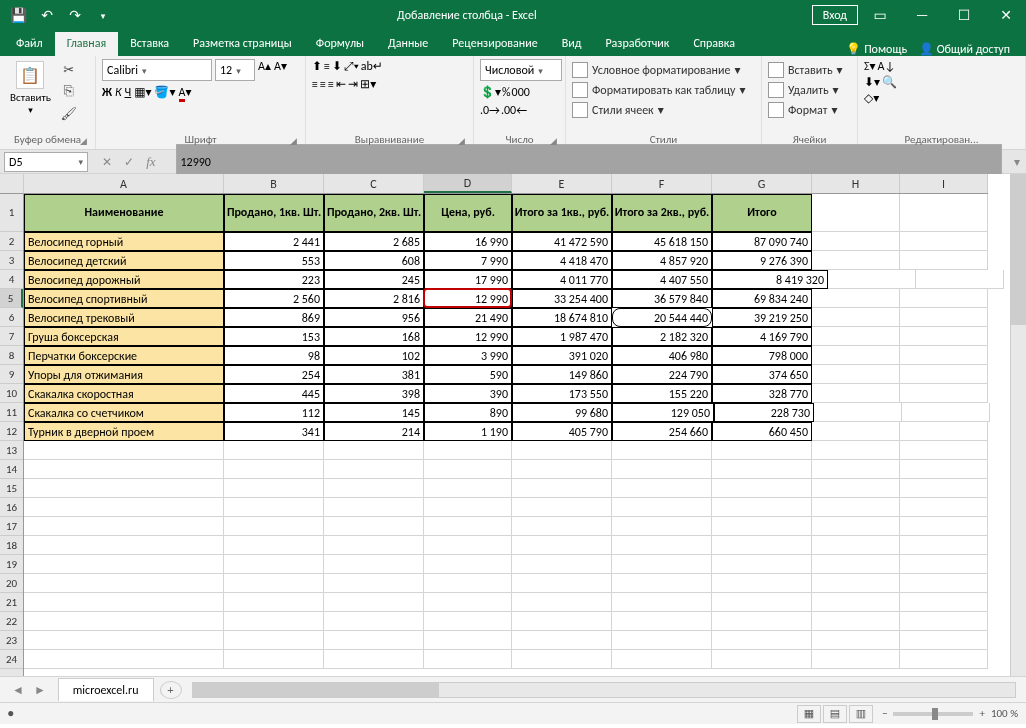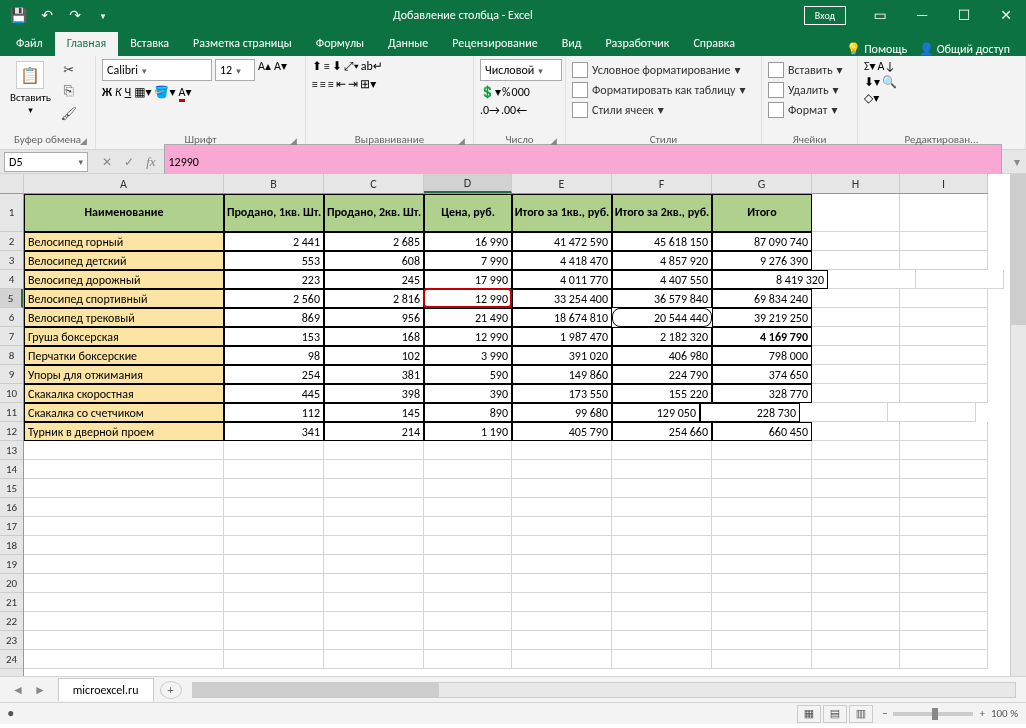--- a/index.html
+++ b/index.html
@@ -4,21 +4,21 @@
 <style>
 * { margin:0; padding:0; box-sizing:border-box; font-family:"Segoe UI",Calibri,Arial,sans-serif; }
 body { width:1026px; height:728px; background:#fff; overflow:hidden; font-size:12px; }
 
 .titlebar { height:30px; background:#0d7242; display:flex; align-items:center; color:#fff; }
 .titlebar .qat { display:flex; gap:6px; padding:0 8px; align-items:center; }
 .titlebar .qat span { width:22px; height:22px; display:flex; align-items:center; justify-content:center; cursor:pointer; font-size:14px; }
 .titlebar .title { flex:1; text-align:center; font-size:12px; }
 .titlebar .win { display:flex; align-items:center; gap:2px; }
 .titlebar .btn { width:40px; height:30px; display:flex; align-items:center; justify-content:center; cursor:pointer; font-size:14px; }
-.titlebar .login { border:1px solid #fff; padding:2px 10px; margin-right:12px; cursor:pointer; font-size:10px; }
+.titlebar .login { border:1px solid #fff; padding:2px 10px; margin-right:0; cursor:pointer; font-size:12px; }
 
 .tabs { height:26px; background:#0d7242; display:flex; align-items:flex-end; padding:0 4px; color:#fff; }
 .tabs .tab { padding:4px 12px 6px; cursor:pointer; font-size:12px; }
 .tabs .tab.active { background:#f3f3f3; color:#217346; }
 .tabs .spacer { flex:1; }
 .tabs .help { display:flex; align-items:center; gap:12px; padding-right:12px; color:#fff; }
 .tabs .help span { cursor:pointer; }
 
 .ribbon { height:94px; background:#f3f3f3; border-bottom:1px solid #d4d4d4; display:flex; }
 .group { border-right:1px solid #e0e0e0; display:flex; flex-direction:column; padding:3px 6px 1px; }
@@ -34,21 +34,21 @@
 .combo .dd { margin-left:4px; font-size:9px; color:#666; }
 .styles-row { display:flex; align-items:center; gap:4px; font-size:12px; color:#333; padding:1px 0; cursor:pointer; }
 .styles-row .sic { width:16px; height:16px; border:1px solid #999; background:#fff; }
 
 .namebox-bar { height:24px; background:#e6e6e6; border-bottom:1px solid #d4d4d4; display:flex; align-items:center; }
 .namebox { width:84px; height:20px; background:#fff; border:1px solid #ababab; margin-left:4px; padding:0 4px; display:flex; align-items:center; font-size:12px; }
 .namebox .dd { margin-left:auto; font-size:9px; color:#666; }
 .fx-area { display:flex; align-items:center; gap:12px; margin-left:14px; color:#888; }
 .fx-area span { cursor:pointer; }
 .fx-area .fx { font-style:italic; font-family:"Times New Roman"; font-size:13px; }
-.formula { flex:1; height:36px; background:#f9a8d4; border:1px solid #ababab; margin:0 6px 0 8px; padding:0 4px; font-size:12px; display:flex; align-items:center; }
+.formula { flex:1; height:36px; background:#a3a3a3; border:1px solid #ababab; margin:0 6px 0 20px; padding:0 4px; font-size:12px; display:flex; align-items:center; }
 
 .sheet-area { position:relative; height:502px; display:flex; background:#fff; }
 .corner { width:24px; height:20px; background:#e6e6e6; border-right:1px solid #ccc; border-bottom:1px solid #999; }
 .colhdrs { display:flex; height:20px; background:#e6e6e6; border-bottom:1px solid #999; }
 .colhdr { border-right:1px solid #ccc; text-align:center; font-size:12px; color:#333; display:flex; align-items:center; justify-content:center; cursor:pointer; }
 .colhdr.sel { background:#d2d2d2; border-bottom:2px solid #217346; }
 .rowhdrs { width:24px; background:#e6e6e6; border-right:1px solid #999; }
 .rowhdr { height:19px; border-bottom:1px solid #ccc; text-align:center; font-size:11px; color:#333; display:flex; align-items:center; justify-content:center; cursor:pointer; }
 .rowhdr.hdr1 { height:38px; }
 .rowhdr.sel { background:#d2d2d2; border-right:2px solid #217346; }
@@ -363,21 +363,21 @@
               <div class="gc empty" style="width: 88px;"></div>
               <div class="gc empty" style="width: 88px;"></div>
             </div>
             <div class="gr">
               <div class="gc name" style="width: 200px;">Груша боксерская</div>
               <div class="gc data" style="width: 100px;">153</div>
               <div class="gc data" style="width: 100px;">168</div>
               <div class="gc data" style="width: 88px;">12 990</div>
               <div class="gc data" style="width: 100px;">1 987 470</div>
               <div class="gc data" style="width: 100px;">2 182 320</div>
-              <div class="gc data" style="width: 100px; font-weight: bold;">4 169 790</div>
+              <div class="gc data" style="width: 100px;">4 169 790</div>
               <div class="gc empty" style="width: 88px;"></div>
               <div class="gc empty" style="width: 88px;"></div>
             </div>
             <div class="gr">
               <div class="gc name" style="width: 200px;">Перчатки боксерские</div>
               <div class="gc data" style="width: 100px;">98</div>
               <div class="gc data" style="width: 100px;">102</div>
               <div class="gc data" style="width: 88px;">3 990</div>
               <div class="gc data" style="width: 100px;">391 020</div>
               <div class="gc data" style="width: 100px;">406 980</div>
@@ -406,21 +406,21 @@
               <div class="gc data" style="width: 100px;">328 770</div>
               <div class="gc empty" style="width: 88px;"></div>
               <div class="gc empty" style="width: 88px;"></div>
             </div>
             <div class="gr">
               <div class="gc name" style="width: 200px;">Скакалка со счетчиком</div>
               <div class="gc data" style="width: 100px;">112</div>
               <div class="gc data" style="width: 100px;">145</div>
               <div class="gc data" style="width: 88px;">890</div>
               <div class="gc data" style="width: 100px;">99 680</div>
-              <div class="gc data" style="width: 88px;">129 050</div>
+              <div class="gc data" style="width: 102px;">129 050</div>
               <div class="gc data" style="width: 100px;">228 730</div>
               <div class="gc empty" style="width: 88px;"></div>
               <div class="gc empty" style="width: 88px;"></div>
             </div>
             <div class="gr">
               <div class="gc name" style="width: 200px;">Турник в дверной проем</div>
               <div class="gc data" style="width: 100px;">341</div>
               <div class="gc data" style="width: 100px;">214</div>
               <div class="gc data" style="width: 88px;">1 190</div>
               <div class="gc data" style="width: 100px;">405 790</div>

